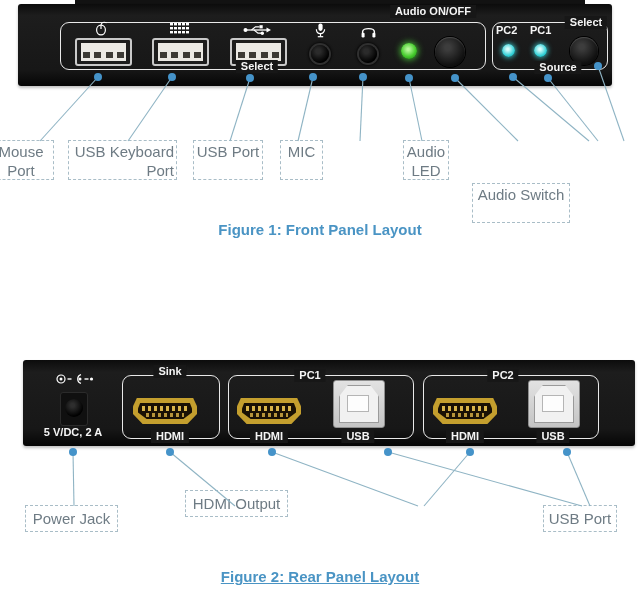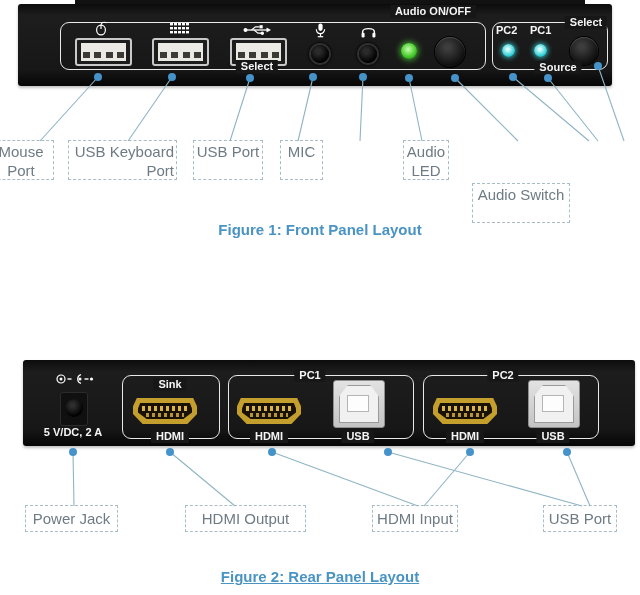--- a/index.html
+++ b/index.html
@@ -188,21 +188,21 @@
       <circle cx="24" cy="6" r="1.5" fill="#fff"></circle>
       <line x1="28.5" y1="6" x2="32.5" y2="6" stroke="#fff" stroke-width="1.4"></line>
       <circle cx="35.5" cy="6" r="1.6" fill="#fff"></circle>
     </svg>
     <div style="position:absolute;left:37px;top:32px;width:26px;height:32px;background:#101010;border:1px solid #2b2b2b;border-radius:3px;">
       <div style="position:absolute;left:4px;top:6px;width:18px;height:18px;border-radius:50%;background:radial-gradient(circle at 42% 35%,#2e2e2e 12%,#000 70%);"></div>
     </div>
     <span class="panel-text" style="left:13px;top:66px;width:74px;text-align:center;">5 V/DC, 2 A</span>
 
     <div class="outline" style="left:99px;top:15px;width:96px;height:62px;"></div>
-    <span class="edge-label" style="left:147px;top:18px;">Sink</span>
+    <span class="edge-label" style="left:147px;top:5px;">Sink</span>
     <div class="hdmi" style="left:110px;top:38px;">
       <div class="inner"></div>
         <div class="pins"></div>
         <div class="pins2"></div>
     </div>
     <span class="edge-label" style="left:147px;top:70px;">HDMI</span>
 
     <div class="outline" style="left:205px;top:15px;width:184px;height:62px;"></div>
     <span class="edge-label" style="left:287px;top:9px;">PC1</span>
     <div class="hdmi" style="left:214px;top:38px;">
@@ -226,22 +226,21 @@
     </div>
     <span class="edge-label" style="left:442px;top:70px;">HDMI</span>
     <div class="usbb" style="left:505px;top:20px;">
       <div class="shape"></div>
         <div class="slot"></div>
     </div>
     <span class="edge-label" style="left:530px;top:70px;">USB</span>
   </div>
 
   <div class="callout mid" style="left:25px;top:505px;width:93px;height:27px;">Power Jack</div>
-  <div class="callout mid" style="left:185px;top:505px;width:121px;height:27px;">HDMI Output</div>
-  <div class="callout mid" style="left:372px;top:505px;width:86px;height:27px;">HDMI Input</div>
+  <div class="callout mid" style="left:185px;top:490px;width:103px;height:27px;">HDMI Output</div>
   <div class="callout mid" style="left:543px;top:505px;width:74px;height:27px;">USB Port</div>
 
   <div class="caption" style="top:568px;text-decoration:underline;">Figure 2: Rear Panel Layout</div>
 
   <svg id="leaders" width="640" height="595" viewBox="0 0 640 595">
     <g stroke="#8fb4c4" stroke-width="1.1">
 
       <line x1="98" y1="77" x2="40" y2="141"></line>
       <line x1="172" y1="77" x2="128" y2="141"></line>
       <line x1="250" y1="78" x2="230" y2="141"></line>

